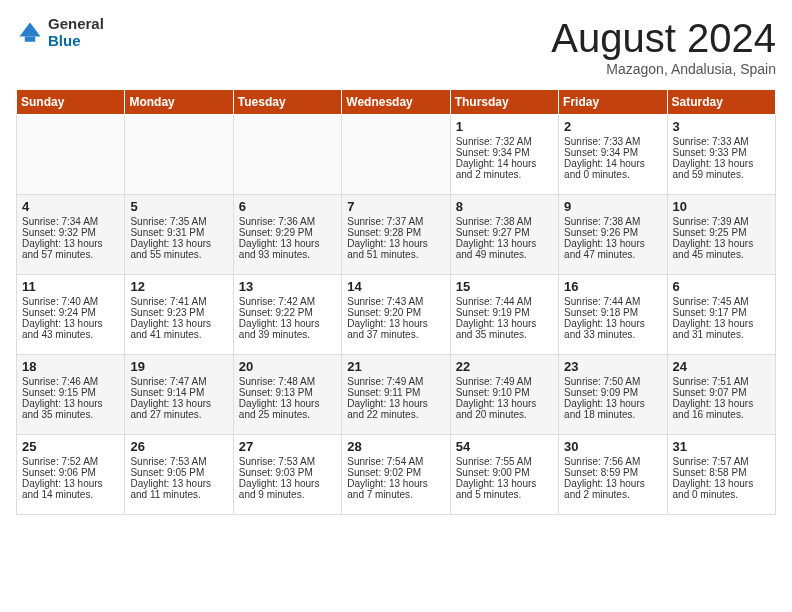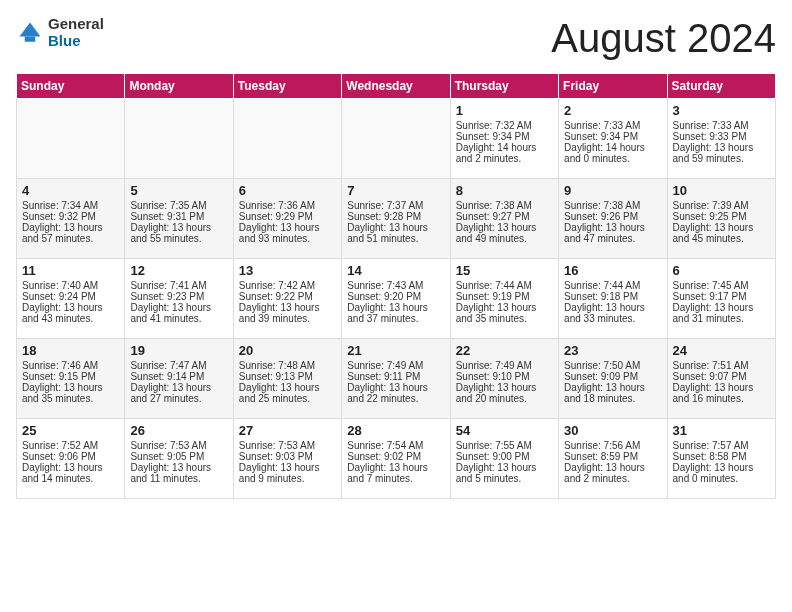--- a/index.html
+++ b/index.html
@@ -51,21 +51,21 @@
     .subtitle {
       font-size: 14px;
       color: #555;
     }
     table {
       width: 100%;
       border-collapse: collapse;
       table-layout: fixed;
     }
     thead tr th {
-      background-color: #be185d;
+      background-color: #c2410c;
       color: #fff;
       font-size: 12px;
       font-weight: bold;
       padding: 5px 4px;
       text-align: left;
       border: 1px solid #fff;
       margin-top: 46px;
     }
     tbody tr td {
       border: 1px solid #ddd;
@@ -99,20 +99,21 @@
       <polygon points="16,4 28,20 4,20" fill="#2a7fcb"></polygon>
       <rect x="10" y="20" width="12" height="6" fill="#2a7fcb"></rect>
     </svg>
     <div class="logo-text">
       <span class="logo-general">General</span>
       <span class="logo-blue">Blue</span>
     </div>
   </div>
   <div class="title-area">
     <div class="main-title">August 2024</div>
+    <div class="subtitle">Mazagon, Andalusia, Spain</div>
   </div>
 </div>
 
 <table>
   <thead>
     <tr>
     <th>Sunday</th>
         <th>Monday</th>
         <th>Tuesday</th>
         <th>Wednesday</th>

